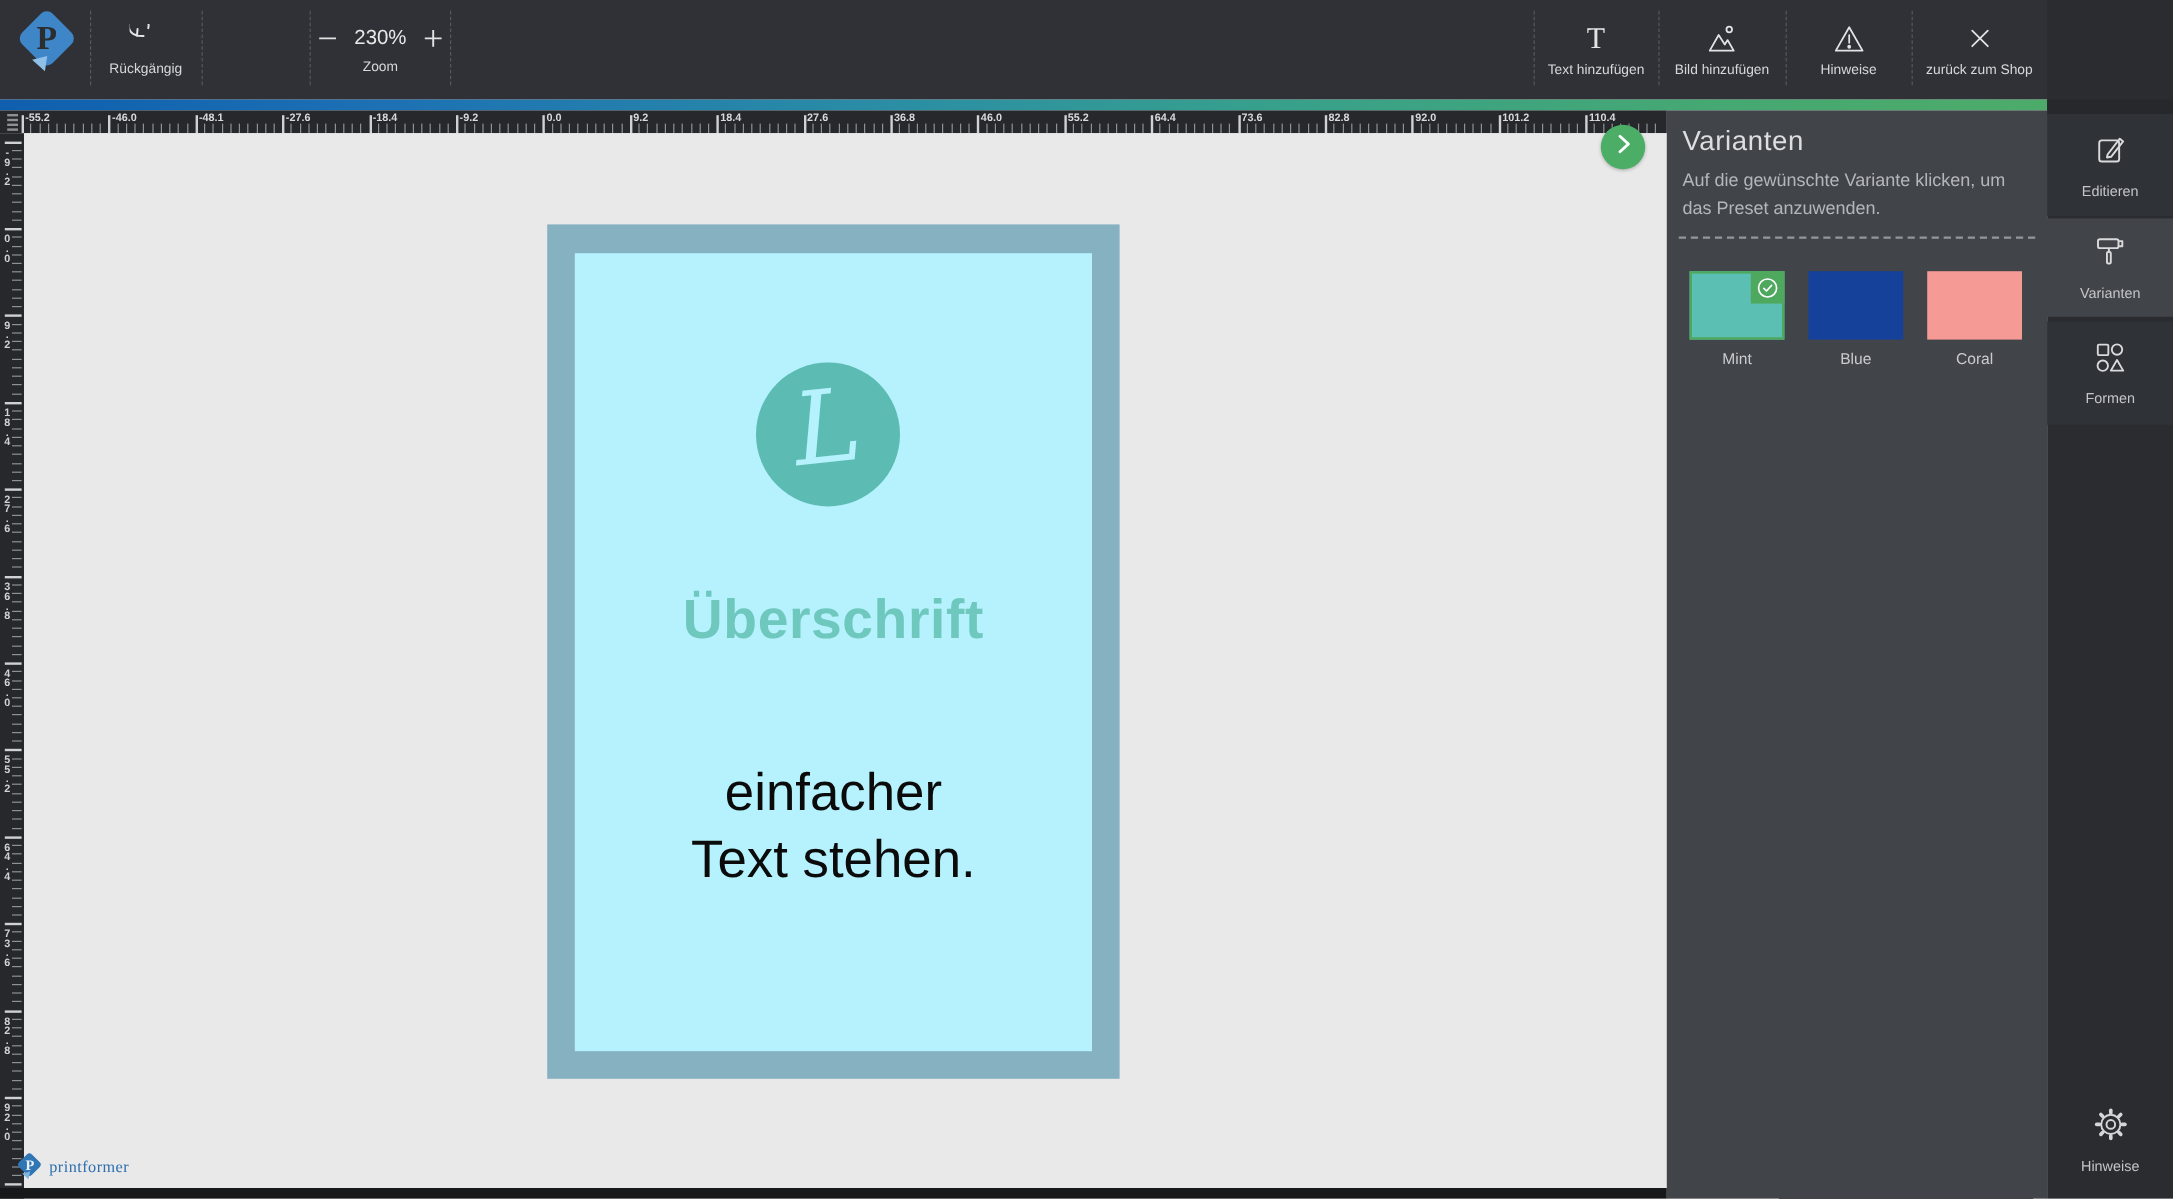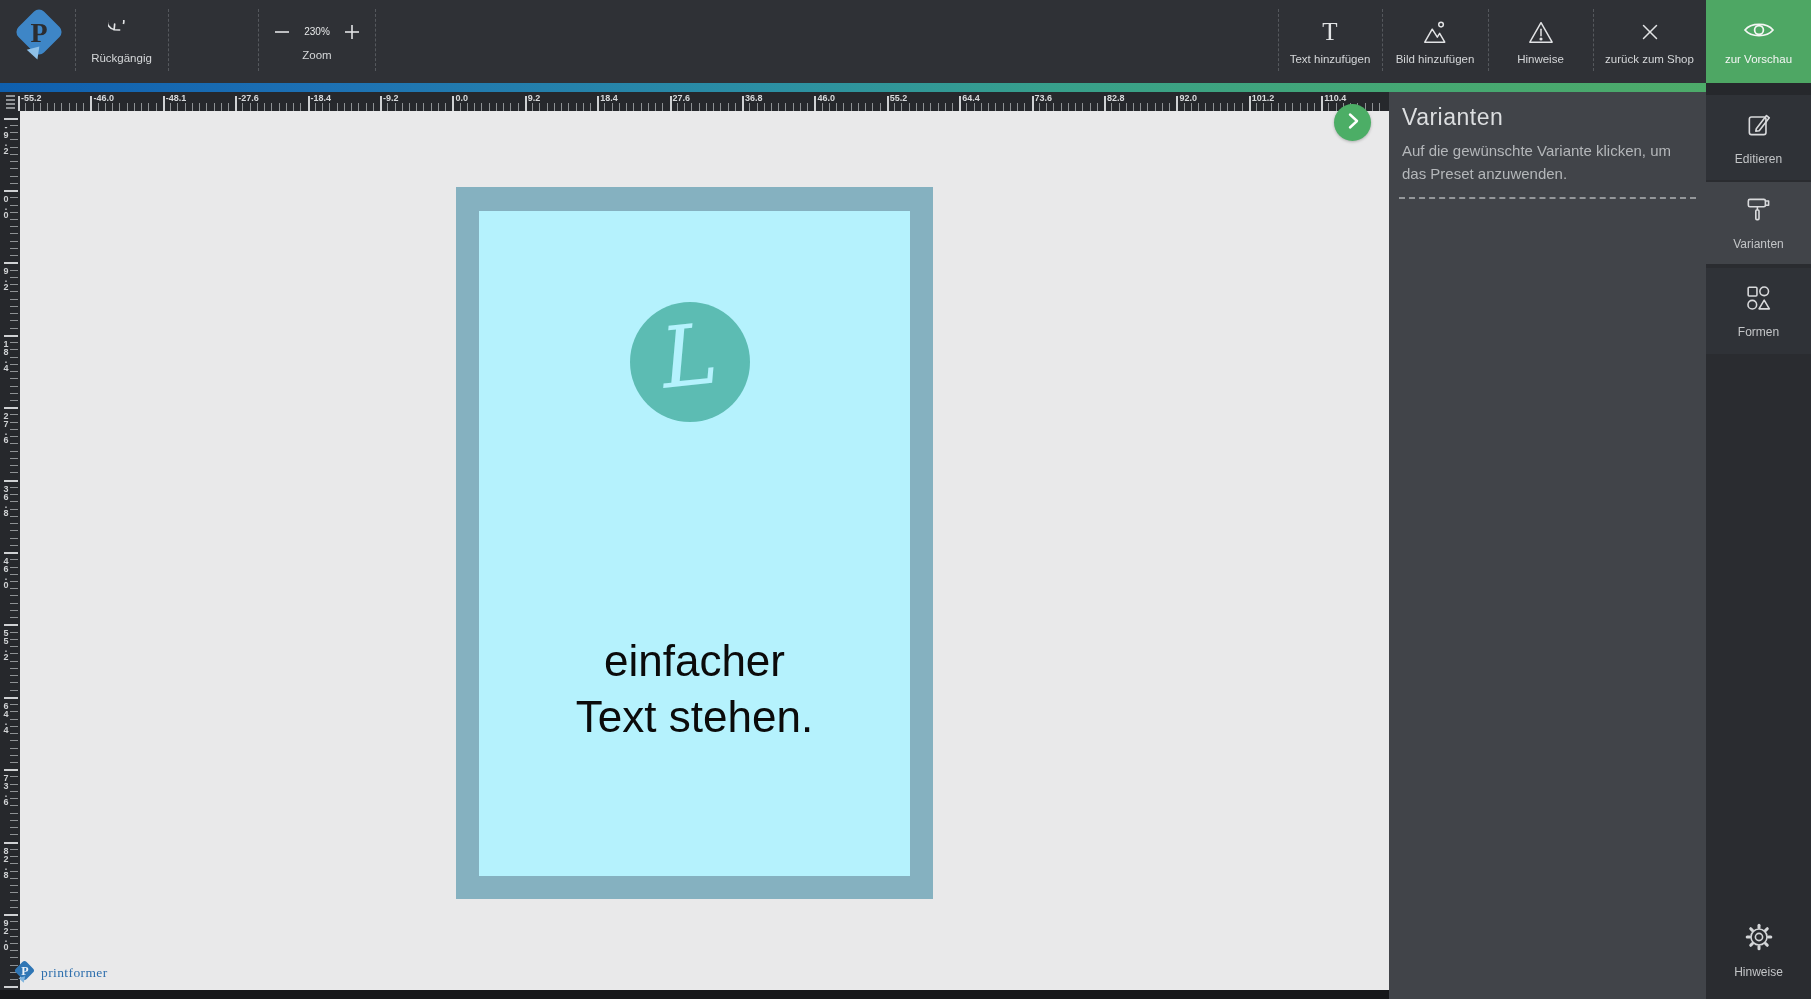--- a/index.html
+++ b/index.html
@@ -29,21 +29,21 @@
     position: absolute; left: 0; top: 0; width: 54px; height: 50px;
     display: flex; align-items: center; justify-content: center;
     font-family: "Liberation Serif", serif; font-weight: bold; font-size: 28px; color: #2b2d31;
   }
   .brand-tail {
     position: absolute; left: 16px; top: 40px; width: 0; height: 0;
     border-left: 8px solid transparent; border-right: 5px solid transparent; border-top: 12px solid #8fc1e8;
     transform: rotate(-14deg);
   }
   .zoom-row { display: flex; align-items: center; gap: 13px; }
-  .zoom-val { font-size: 10px; color: #e8e9ea; }
+  .zoom-val { font-size: 17px; color: #e8e9ea; }
 
   
   .gradbar {
     position: absolute; left: 0; top: 83px; width: 1811px; height: 9px;
     background: linear-gradient(90deg, #0f5fae 0%, #1d71b4 18%, #2b8fa4 42%, #37a08c 58%, #45a873 78%, #50ac66 100%);
   }
 
   
   .hruler { position: absolute; left: 0; top: 92px; width: 1389px; height: 19px; background: #26282c; }
   .vruler { position: absolute; left: 0; top: 111px; width: 20px; height: 888px; background: #26282c; }
@@ -576,52 +576,67 @@
       <div class="vtick" style="top: 882.6px; left: 10px; width: 8px;"></div>
     </div>
 
   <div class="canvas"></div>
 
   <div class="card-outer"></div>
   <div class="card-inner"></div>
   <div class="card-logo">
     <span class="card-logo-letter">L</span>
   </div>
+  <div class="card-heading">Überschrift</div>
   <div class="card-body">
     <div>einfacher</div>
     <div>Text stehen.</div>
   </div>
 
   <div class="chevron-btn">
     <span>
       <svg width="16" height="20" viewBox="0 0 16 20" fill="none" stroke="#ffffff" stroke-width="2.4" stroke-linecap="round" stroke-linejoin="round">
         <polyline points="5,3.5 12,10 5,16.5"></polyline>
       </svg>
     </span>
   </div>
 
   <div class="bottom-bar"></div>
 
   <div class="panel">
     <div class="panel-title">Varianten</div>
     <div class="panel-desc">Auf die gewünschte Variante klicken, um das Preset anzuwenden.</div>
     <div class="panel-divider"></div>
 
+    <div class="swatch-row">
+      <div class="swatch-wrap">
+        <div class="swatch selected" style="background: rgb(92, 191, 180);">
+          <div class="swatch-badge">
+            <svg width="22" height="22" viewBox="0 0 24 24" fill="none" stroke="#ffffff" stroke-width="1.5" stroke-linecap="round" stroke-linejoin="round">
+              <circle cx="12" cy="12" r="8.2"></circle>
+              <polyline points="8.6,12.3 11,14.7 15.6,9.6"></polyline>
+            </svg>
+          </div>
+        </div>
+        <div class="swatch-label">Mint</div>
+      </div>
+
+      <div class="swatch-wrap">
+        <div class="swatch" style="background: rgb(21, 65, 155);"></div>
+        <div class="swatch-label">Blue</div>
+      </div>
+
+      <div class="swatch-wrap">
+        <div class="swatch" style="background: rgb(245, 154, 149);"></div>
+        <div class="swatch-label">Coral</div>
+      </div>
+    </div>
   </div>
 
   <div class="sidebar">
-    <div class="sb-item sb-preview">
-      <span>
-        <svg width="34" height="24" viewBox="0 0 34 24" fill="none" stroke="#f4f6f4" stroke-width="1.7">
-          <path d="M3 12 C 9 4.5, 25 4.5, 31 12 C 25 19.5, 9 19.5, 3 12 Z"></path>
-          <circle cx="17" cy="12" r="4.4"></circle>
-        </svg>
-      </span>
-      <span>zur Vorschau</span>
-    </div>
     <div class="sb-strip"></div>
 
     <div class="sb-item sb-edit">
       <span>
         <svg width="30" height="30" viewBox="0 0 28 28" fill="none" stroke="#d9dadc" stroke-width="1.5" stroke-linejoin="round">
           <rect x="5" y="6.5" width="15.5" height="16.5" rx="2"></rect>
           <path d="M11.5 17.5 L21 5.2 L23.6 7.3 L14.2 19.3 L11 19.8 Z"></path>
         </svg>
       </span>
       <span>Editieren</span>

